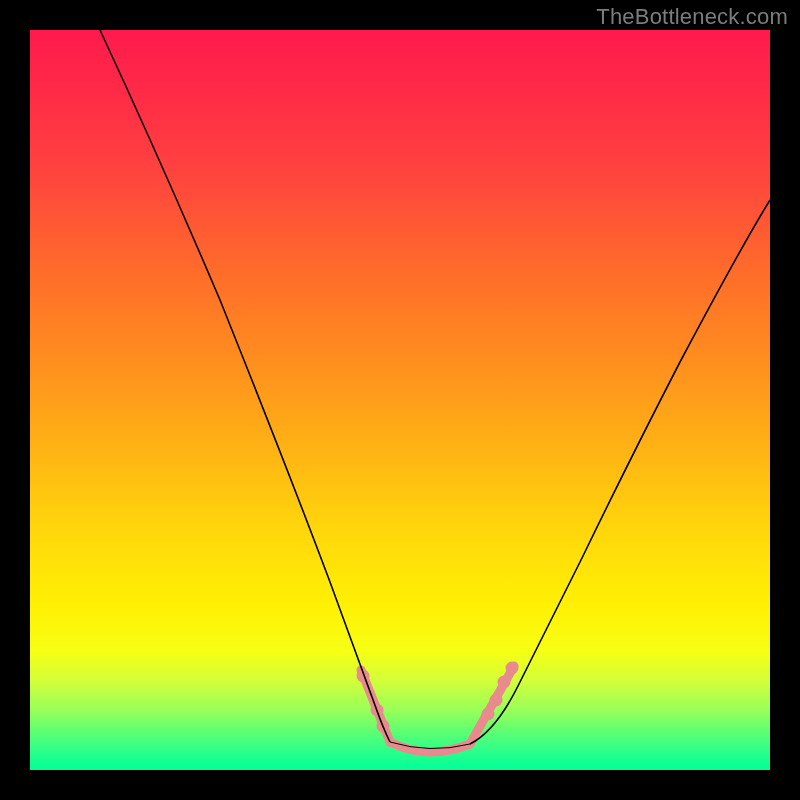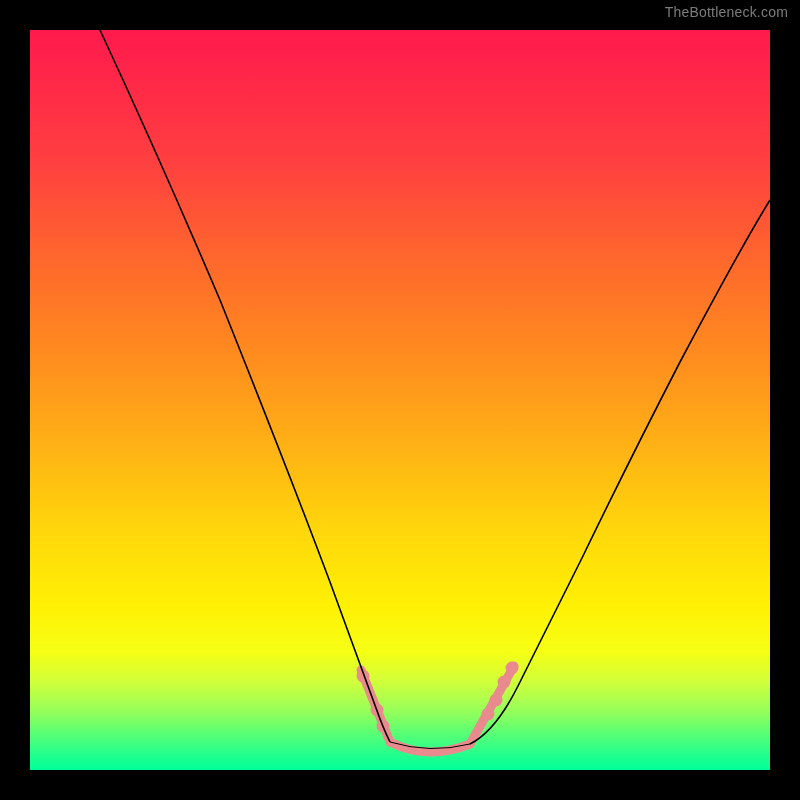--- a/index.html
+++ b/index.html
@@ -62,21 +62,21 @@
     stroke-linecap: round;
   }
   .pink-dot {
     fill: #e98b8e;
   }
   .watermark {
     position: absolute;
     top: 4px;
     right: 12px;
     color: #7c7c7c;
-    font-size: 14px;
+    font-size: 22px;
     font-weight: 400;
     letter-spacing: 0.2px;
     user-select: none;
   }
 </style>
 </head>
 <body>
 
 <div class="frame">
 

